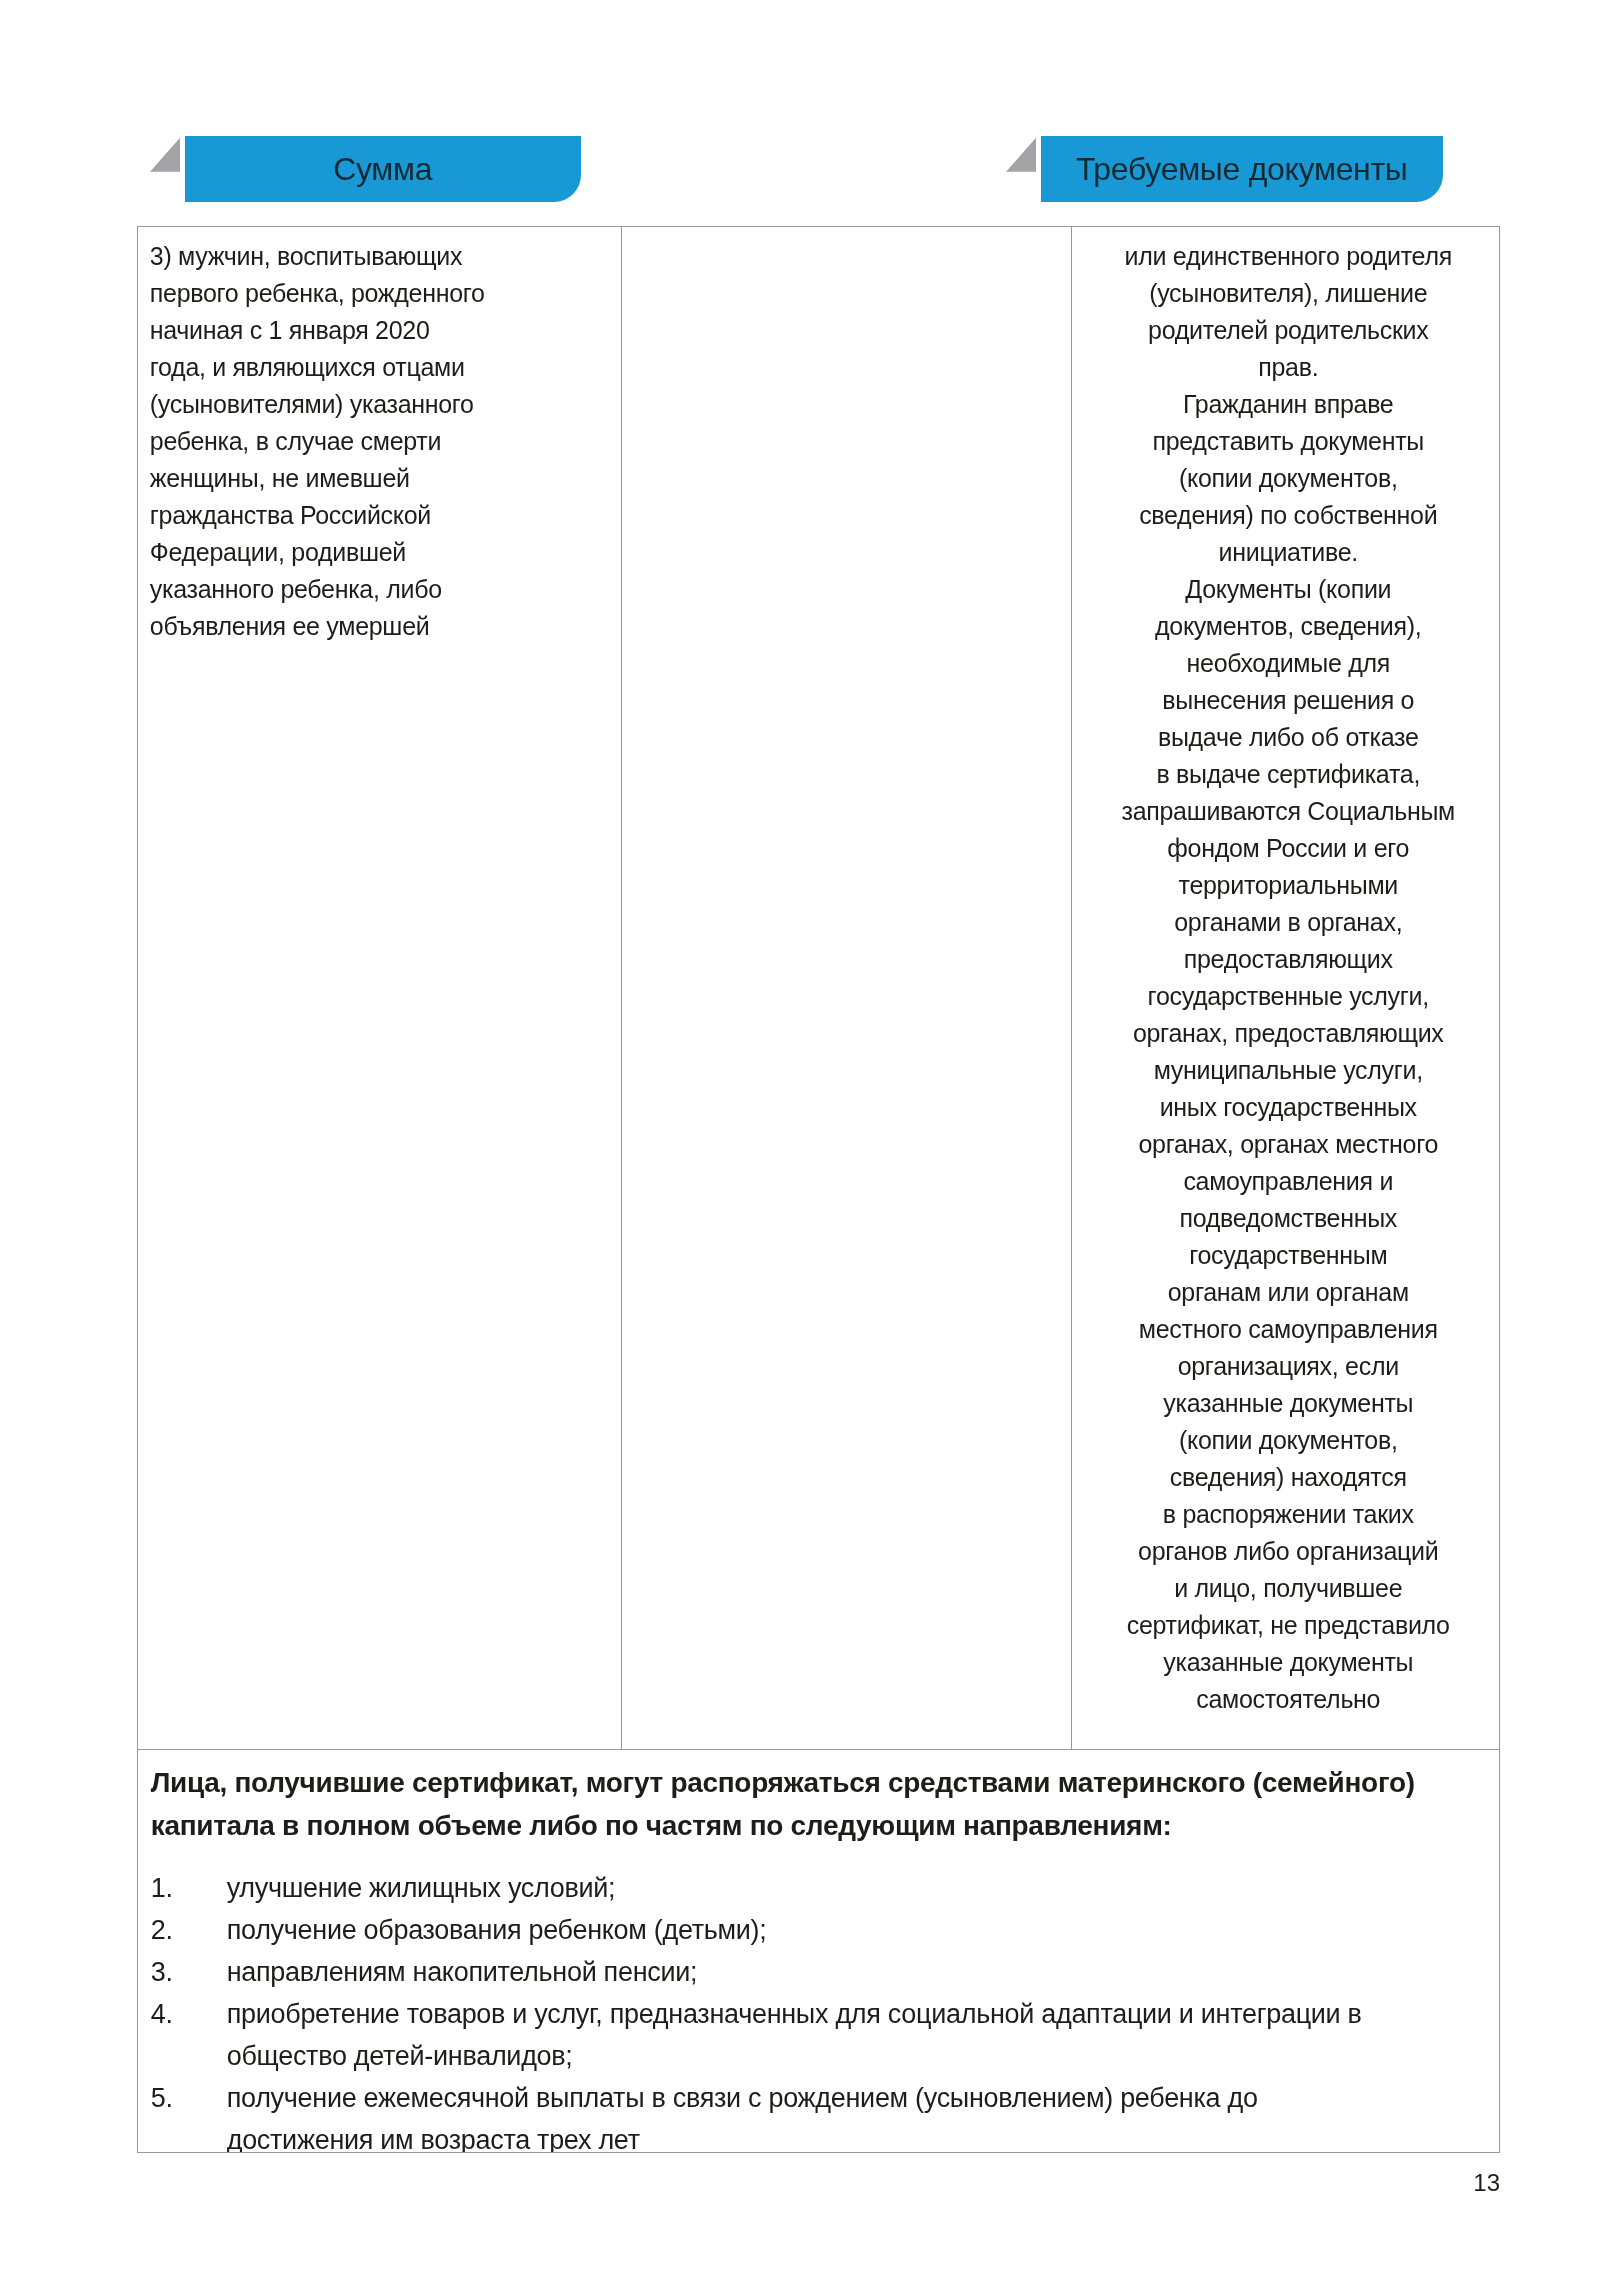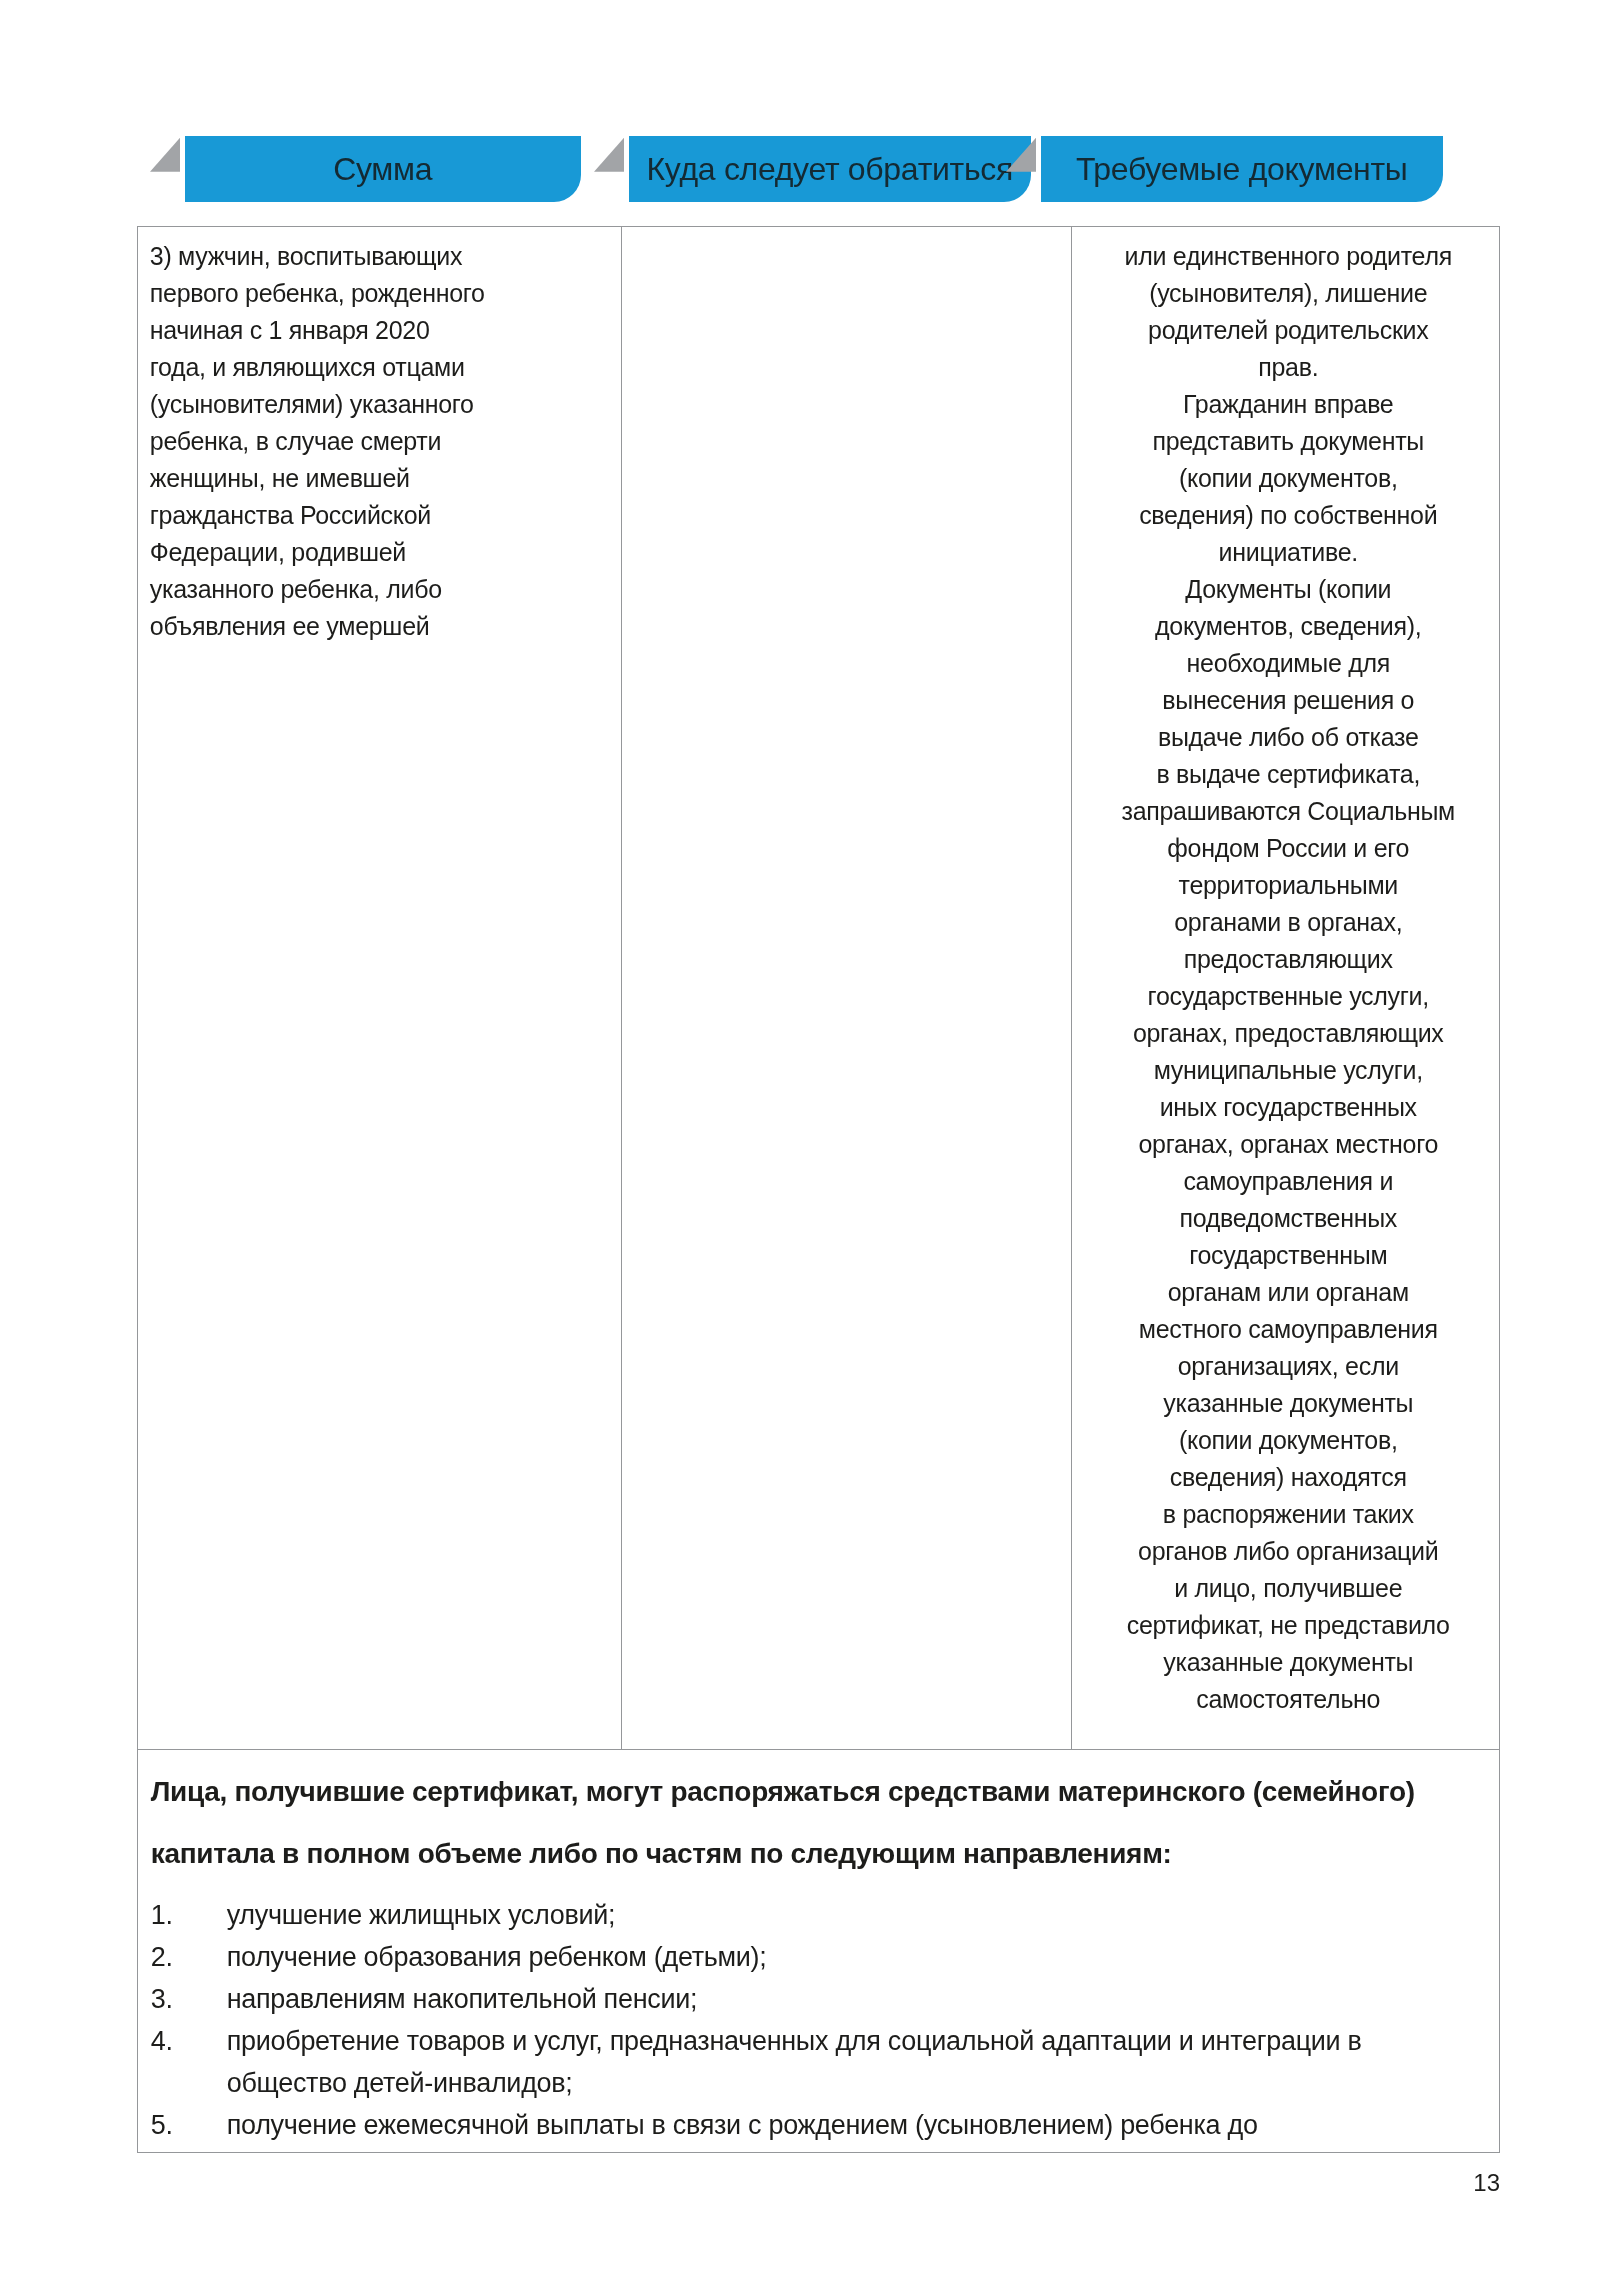--- a/index.html
+++ b/index.html
@@ -95,25 +95,25 @@
     text-align:center;
   }
   .cell.footer{
     grid-column:1 / span 3;
     grid-row:2;
     padding:11px 22px 0 12.7px;
     white-space:normal;
   }
   .footer-heading{
     font-size:28px;
-    line-height:62px;
+    line-height:43px;
     font-weight:bold;
     letter-spacing:-0.3px;
     white-space:pre-line;
-    margin-bottom:9px;
+    margin-bottom:20px;
   }
   .olist{display:block;}
   .olist-item{
     display:flex;
     align-items:flex-start;
     font-size:27px;
     line-height:42px;
     letter-spacing:-0.3px;
   }
   .olist-item .num{
@@ -138,26 +138,20 @@
 </style>
 </head>
 <body>
 
 <div class="page">
 
   <div class="tab-group g1">
     <span class="fold-tri"></span>
     <div class="tab-plate">
       <span class="tab-label">Сумма</span>
-    </div>
-  </div>
-  <div class="tab-group g2">
-    <span class="fold-tri"></span>
-    <div class="tab-plate">
-      <span class="tab-label">Куда следует обратиться</span>
     </div>
   </div>
   <div class="tab-group g3">
     <span class="fold-tri"></span>
     <div class="tab-plate">
       <span class="tab-label">Требуемые документы</span>
     </div>
   </div>
 
   <div class="info-table">

